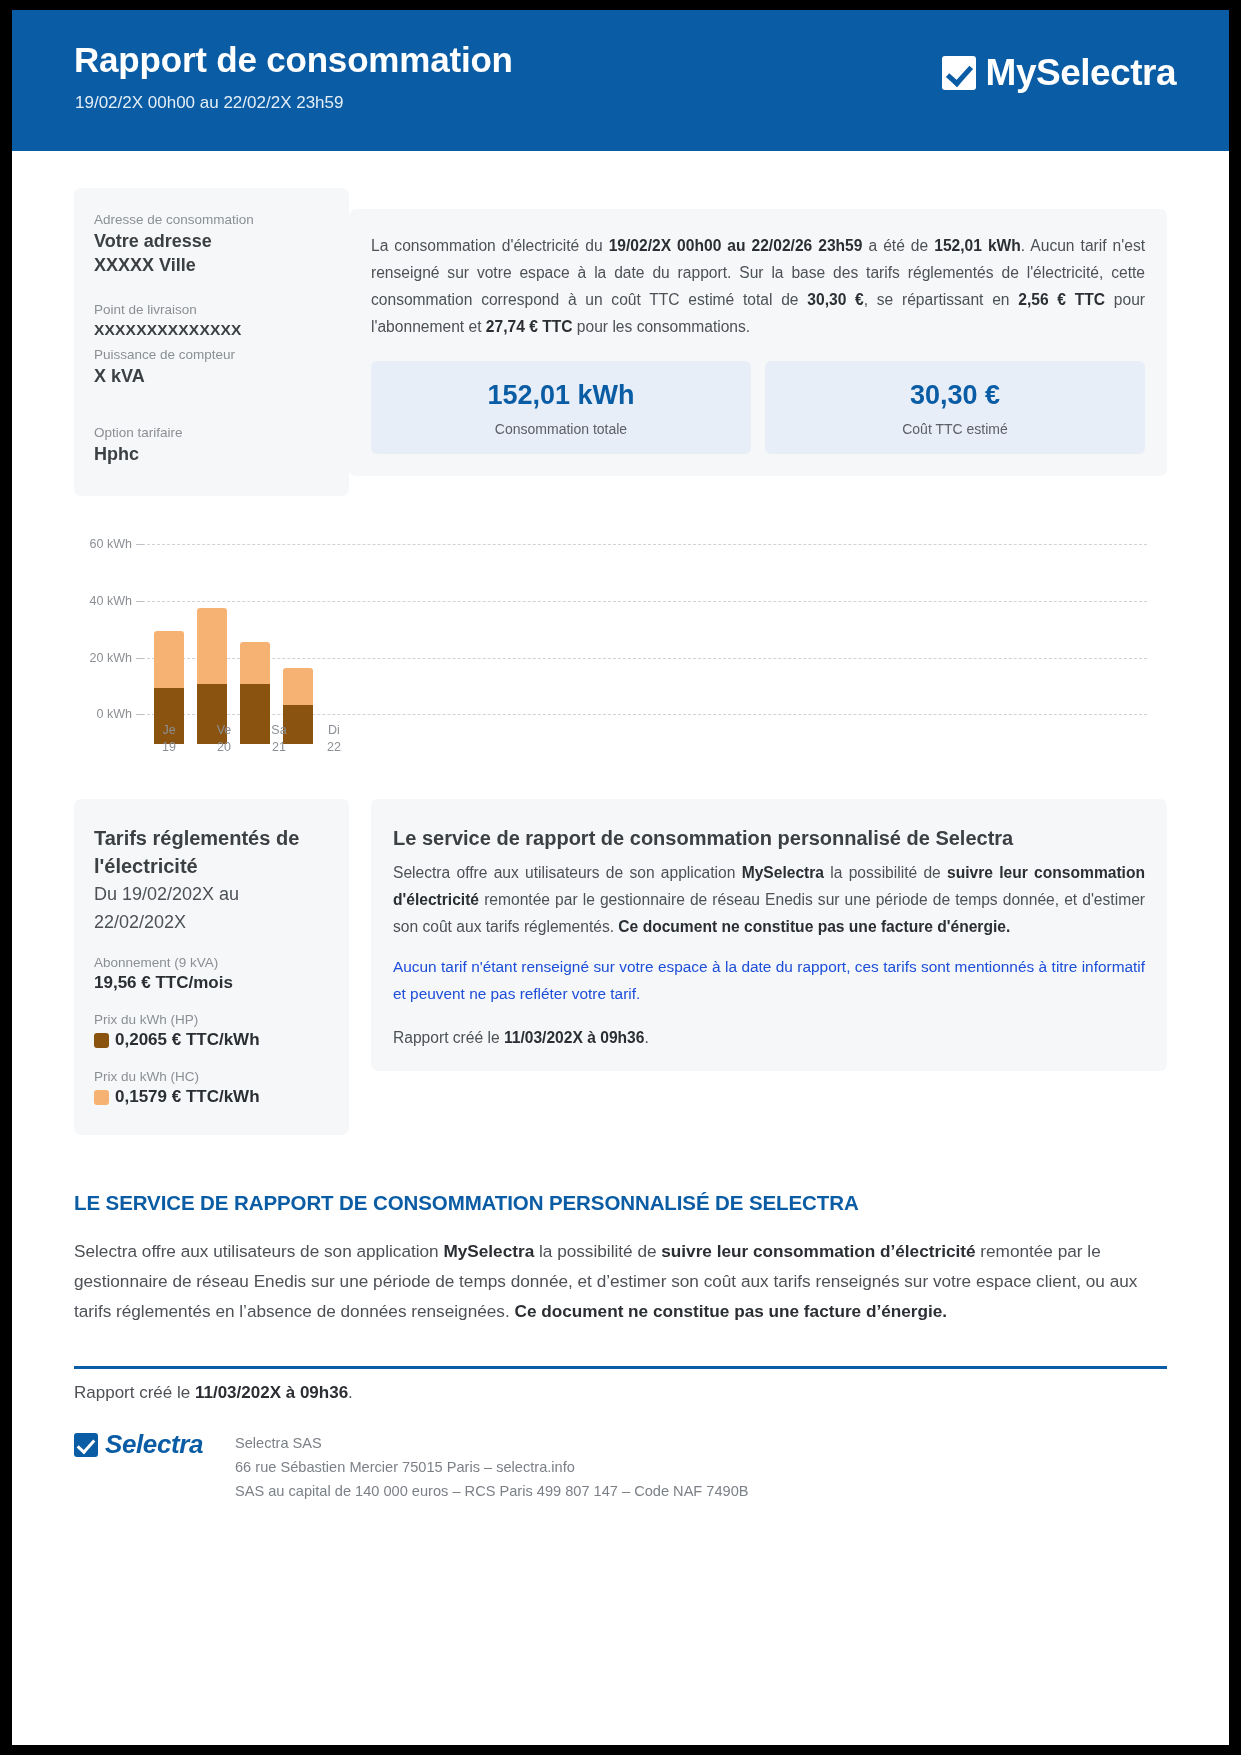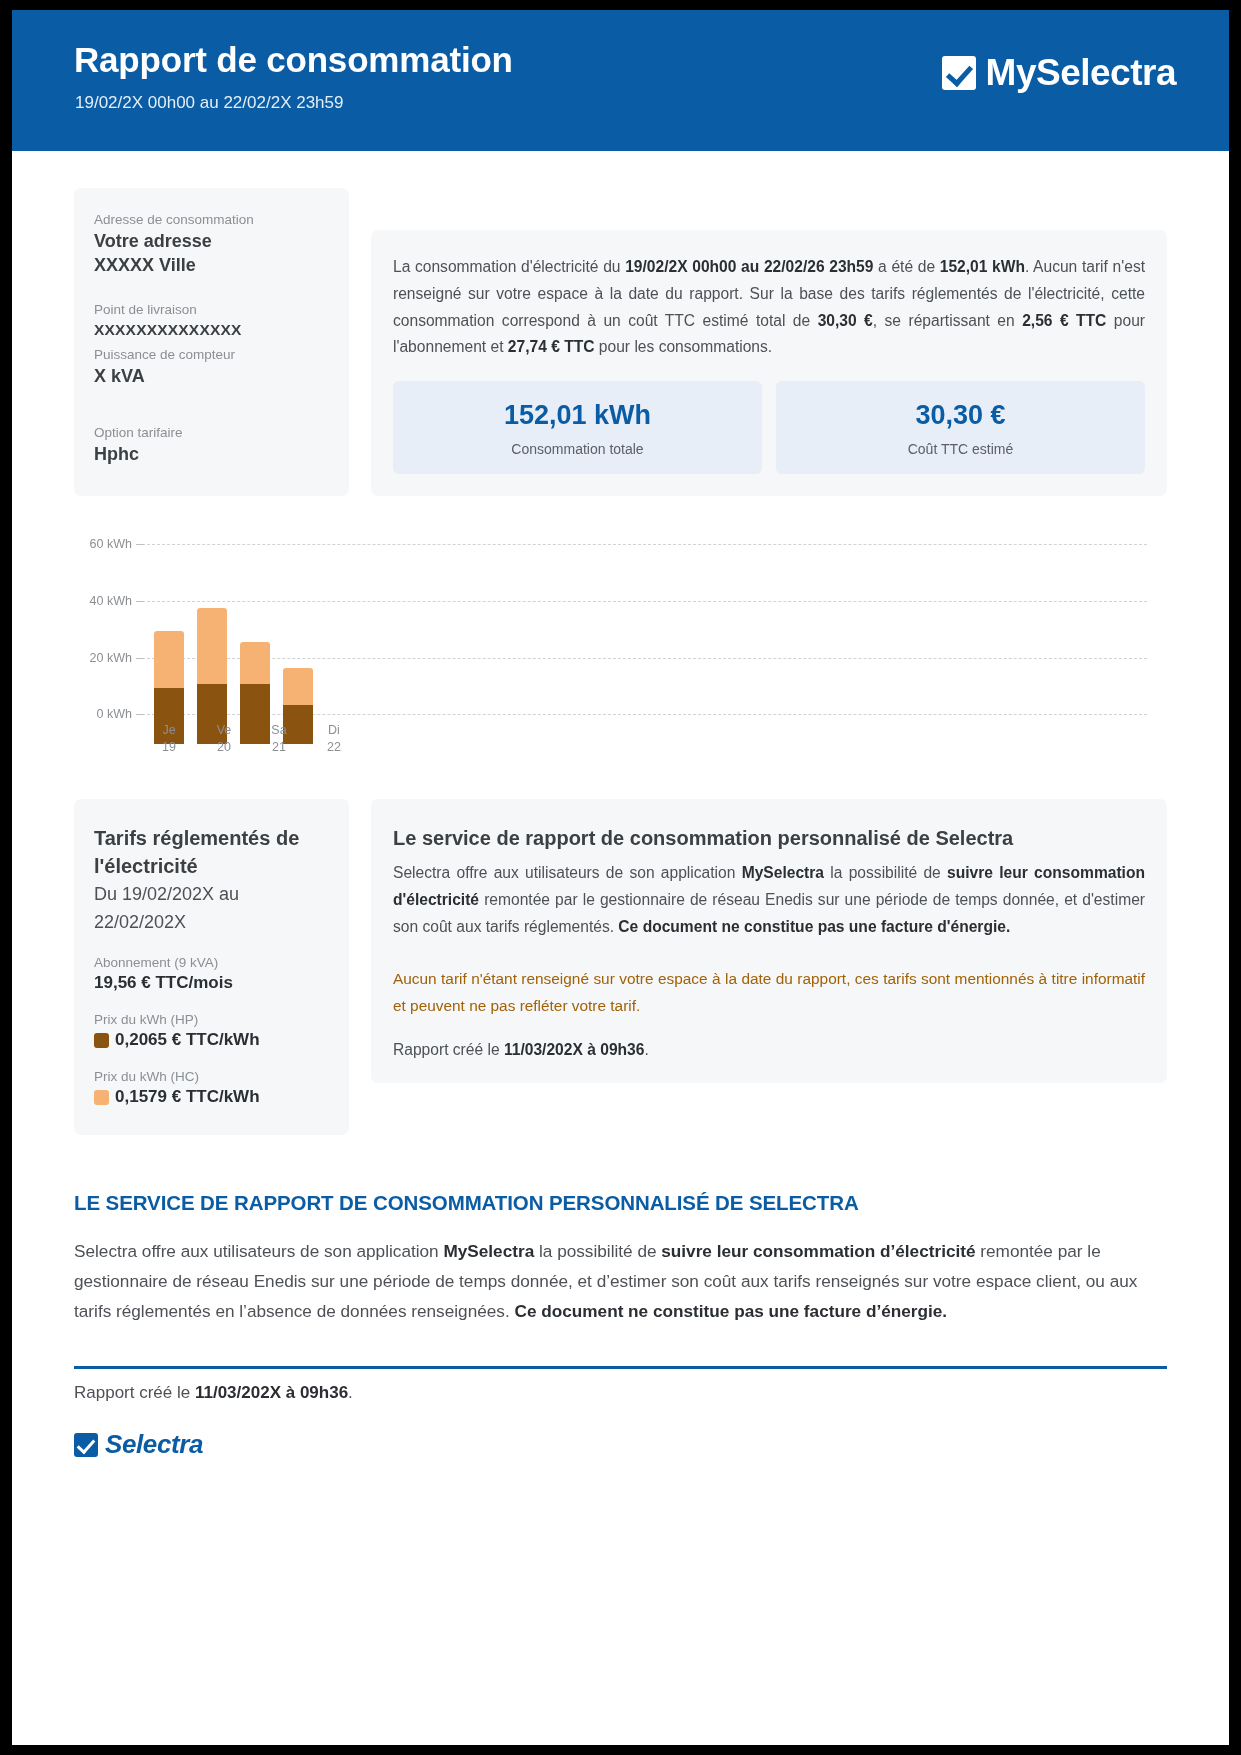--- a/index.html
+++ b/index.html
@@ -78,22 +78,21 @@
     font-weight: bold;
     letter-spacing: -0.5px;
   }
 
   
   .top-row {
     position: relative;
     margin-top: 37px;
     padding: 0 62px;
     display: flex;
-    gap: 22px;
-    align-items: flex-end;
+    align-items: center;
   }
   .card {
     background: #f6f7f9;
     border-radius: 7px;
   }
   .info-card {
     width: 275px;
     padding: 24px 20px 30px 20px;
     box-sizing: border-box;
     min-height: 300px;
@@ -286,25 +285,25 @@
   }
   .service-body {
     color: #4d5156;
     font-size: 15.6px;
     line-height: 1.72;
     text-align: justify;
     margin-top: 7px;
   }
   .service-body b { color: #2b2f33; }
   .service-note {
-    color: #a16207;
+    color: #1d4ed8;
     font-size: 15.4px;
     line-height: 1.72;
     text-align: justify;
-    margin-top: 26px;
+    margin-top: 14px;
   }
   .service-created {
     color: #4d5156;
     font-size: 15.6px;
     margin-top: 22px;
   }
   .service-created b { color: #2b2f33; }
 
   
   .bottom {
@@ -515,15 +514,20 @@
 
   <div class="rule"></div>
 
   <div class="footer-created"><span>Rapport créé le </span><b>11/03/202X à 09h36</b><span>.</span></div>
 
   <div class="footer">
     <div class="footer-logo">
       <span class="footer-check"></span>
       <span class="footer-name">Selectra</span>
     </div>
+    <div class="footer-lines">
+      <div>Selectra SAS</div>
+      <div>66 rue Sébastien Mercier 75015 Paris – selectra.info</div>
+      <div>SAS au capital de 140 000 euros – RCS Paris 499 807 147 – Code NAF 7490B</div>
+    </div>
   </div>
 
 </div>
 
 </body></html>

